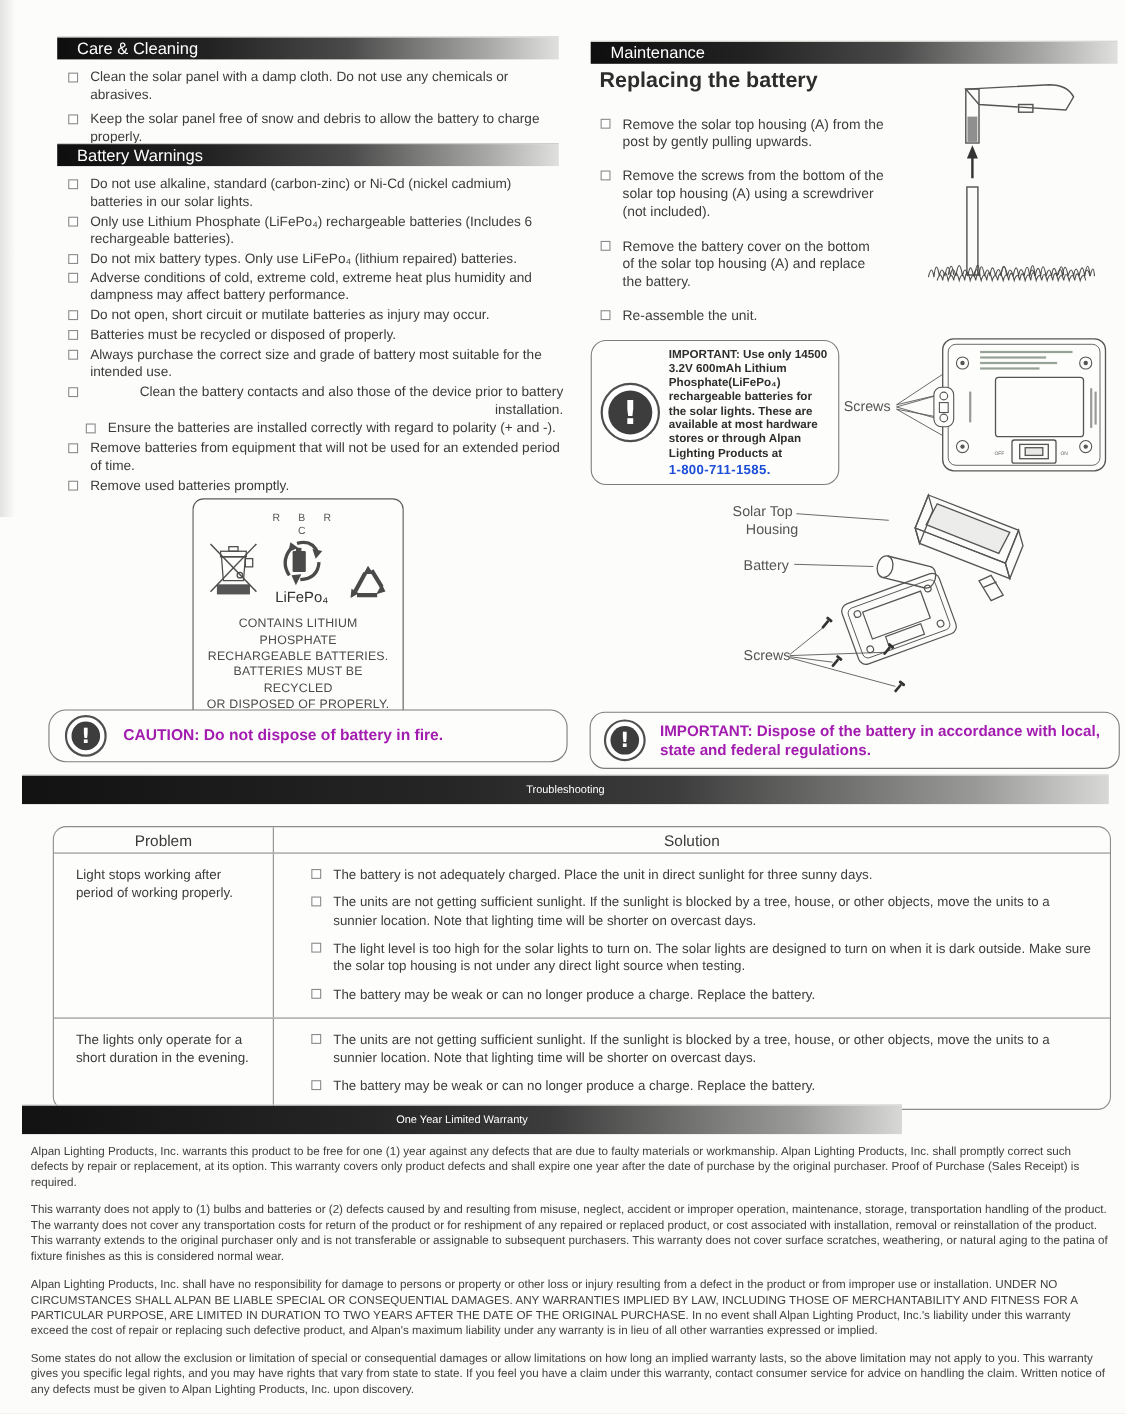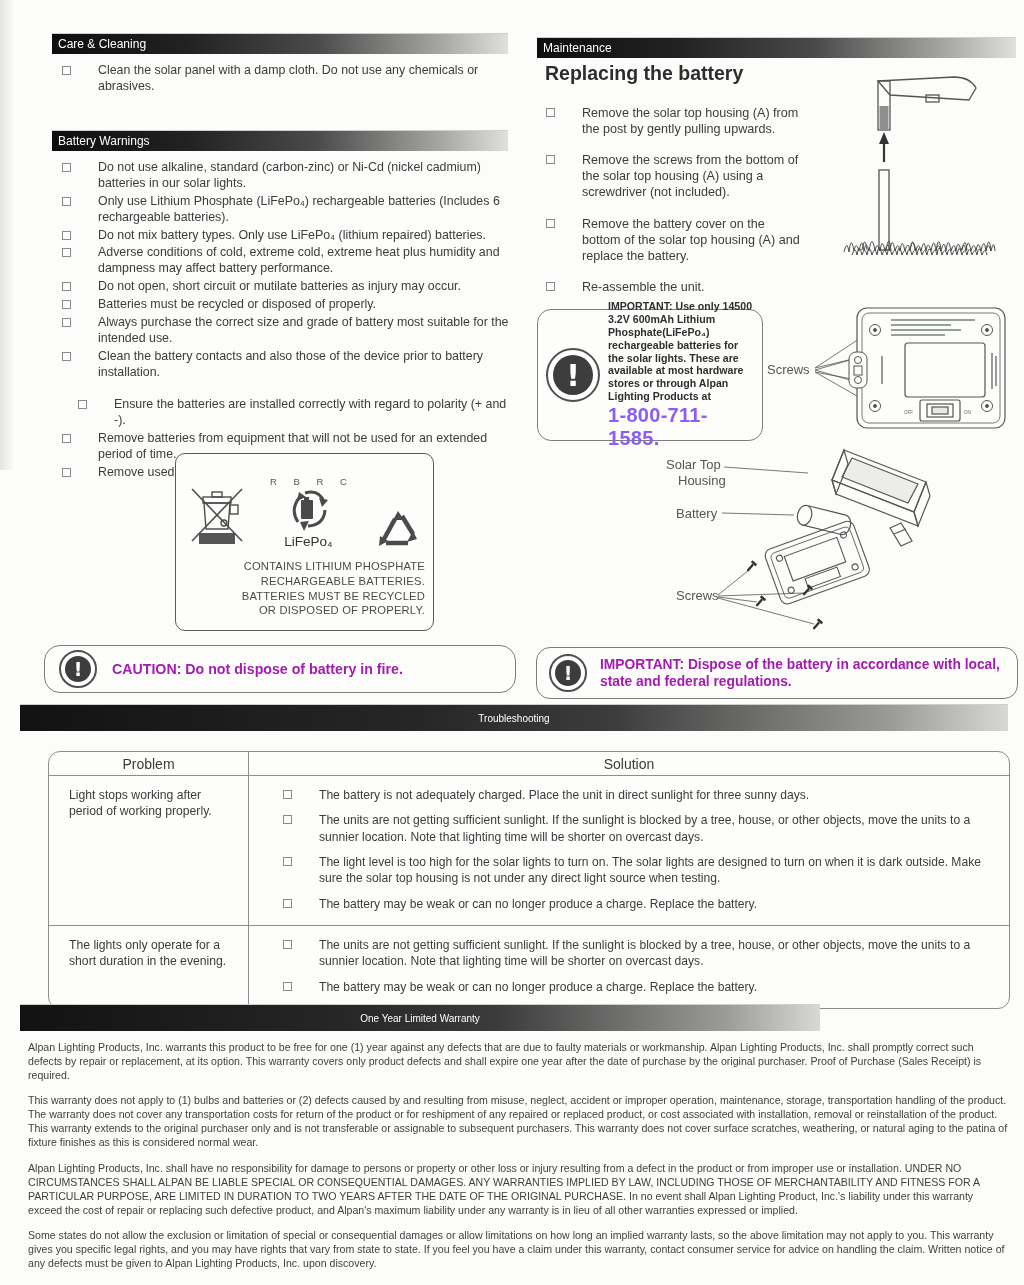--- a/index.html
+++ b/index.html
@@ -4,37 +4,37 @@
 <style>
   html,body{margin:0;padding:0;background:#e9e9e7;}
   body{width:1024px;height:1285px;overflow:hidden;}
   .page{position:relative;width:1024px;height:1285px;background:#fcfcfa;
         font-family:"Liberation Sans","DejaVu Sans",sans-serif;color:#3c3c3c;overflow:hidden;}
   .scan-edge{position:absolute;left:0;top:0;width:14px;height:470px;
         background:linear-gradient(90deg,#d8d8d6,rgba(255,255,255,0));opacity:.7;}
 
   
   .bar{position:absolute;height:21px;box-sizing:border-box;color:#fff;
-       font-size:12px;line-height:21px;padding-left:6px;
+       font-size:15px;line-height:21px;padding-left:18px;
        background:linear-gradient(90deg,#0e0e0e 0%,#222 30%,#4a4a4a 58%,#a9a9a7 86%,#e0e0de 100%);
        border-top:1px solid #cfcfcd;}
   .bar.full{height:27px;line-height:27px;text-align:center;padding-left:0;font-size:10px;
        background:linear-gradient(90deg,#121212 0%,#262626 40%,#3c3c3c 60%,#9a9a98 88%,#d8d8d6 100%);}
 
   
   .bullets{position:absolute;}
-  .bullet{display:flex;margin-bottom:6px;gap:16px;}
+  .bullet{display:flex;margin-bottom:6px;}
   .bullet .cb{flex:0 0 auto;width:7px;height:7px;border:1px solid #8a8a8a;margin:3px 11px 0 0;background:#fff;}
   .bullet .bt{font-size:12.4px;line-height:1.28;color:#3c3c3c;}
   .steps .bullet{margin-bottom:15px;}
   .steps .bullet .bt{font-size:12.6px;}
 
   
-  .recycle-box{position:absolute;left:175px;top:453px;width:259px;box-sizing:border-box;
-      border:1.5px solid #5a5a5a;border-radius:10px;padding:22px 8px 12px;text-align:right;background:#fdfdfb;}
+  .recycle-box{position:absolute;left:175px;top:453px;width:192px;box-sizing:border-box;
+      border:1.5px solid #5a5a5a;border-radius:10px;padding:12px 8px 12px;text-align:center;background:#fdfdfb;}
   .ric-row{display:flex;justify-content:space-between;align-items:flex-end;padding:0 4px;}
   .rbrc-col{display:flex;flex-direction:column;align-items:center;}
   .rbrc-letters{font-size:9.5px;letter-spacing:7px;color:#555;margin-bottom:1px;padding-left:7px;}
   .chem{font-size:13.5px;color:#333;margin-top:2px;}
   .ric-lines{margin-top:10px;}
   .ric-lines div{font-size:11.2px;line-height:1.32;color:#4a4a4a;letter-spacing:.2px;}
 
   
   .warn-icon{flex:0 0 auto;border:2px solid #4f4f4f;border-radius:50%;background:#fff;
       display:flex;align-items:center;justify-content:center;}
@@ -49,21 +49,21 @@
 
   .caution-note{left:44px;top:645px;width:472px;height:48px;padding:0 10px 0 14px;}
   .caution-note .txt{font-size:14.2px;margin-left:15px;}
 
   .dispose-note{left:536px;top:647px;width:482px;height:52px;padding:0 8px 0 12px;border-radius:14px;}
   .dispose-note .txt{font-size:13.8px;margin-left:13px;line-height:1.25;}
 
   .use-note{left:537px;top:309px;width:226px;height:132px;border-radius:14px;padding:0 6px 0 8px;align-items:center;}
   .use-note .utxt{margin-left:8px;}
   .use-note .utxt .main{font-size:10.6px;font-weight:bold;line-height:1.22;color:#2e2e2e;}
-  .use-note .utxt .phone{font-size:20px;font-weight:bold;color:#8b5cf6;letter-spacing:.3px;margin-top:1px;}
+  .use-note .utxt .phone{font-size:12px;font-weight:bold;color:#1d4ed8;letter-spacing:.3px;margin-top:1px;}
 
   .maint-heading{position:absolute;left:545px;top:62px;font-size:19.5px;font-weight:bold;color:#2d2d2d;}
 
   
   .ts-table{position:absolute;left:48px;top:751px;width:962px;box-sizing:border-box;
       border:1px solid #8d8d8d;border-radius:12px;background:#fdfdfb;overflow:hidden;}
   .ts-head{display:grid;grid-template-columns:200px 1fr;border-bottom:1px solid #8d8d8d;}
   .ts-head div{text-align:center;font-size:14px;color:#3a3a3a;padding:4px 0 3px;}
   .ts-head div:first-child{border-right:1px solid #8d8d8d;}
   .ts-row{display:grid;grid-template-columns:200px 1fr;}
@@ -91,20 +91,24 @@
     <span>Care &amp; Cleaning</span>
   </div>
 
   <div class="bullets" style="left:62px;top:63px;width:448px;">
 
       <div class="bullet">
         <span class="cb"></span>
         <span class="bt">Clean the solar panel with a damp cloth. Do not use any chemicals or abrasives.</span>
       </div>
 
+      <div class="bullet">
+        <span class="cb"></span>
+        <span class="bt">Keep the solar panel free of snow and debris to allow the battery to charge properly.</span>
+      </div>
     </div>
 
   <div class="bar" style="left:52px;top:130px;width:456px;">
     <span>Battery Warnings</span>
   </div>
 
   <div class="bullets" style="left:62px;top:160px;width:450px;">
 
       <div class="bullet" style="margin-bottom:2px;">
         <span class="cb"></span>
@@ -134,21 +138,21 @@
       <div class="bullet" style="margin-bottom:2px;">
         <span class="cb"></span>
         <span class="bt">Batteries must be recycled or disposed of properly.</span>
       </div>
 
       <div class="bullet" style="margin-bottom:2px;">
         <span class="cb"></span>
         <span class="bt">Always purchase the correct size and grade of battery most suitable for the intended use.</span>
       </div>
 
-      <div class="bullet" style="margin-bottom:17px;">
+      <div class="bullet" style="margin-bottom:2px;text-align:right;">
         <span class="cb"></span>
         <span class="bt">Clean the battery contacts and also those of the device prior to battery installation.</span>
       </div>
 
       <div class="bullet" style="margin-bottom:2px;margin-left:16px;">
         <span class="cb"></span>
         <span class="bt">Ensure the batteries are installed correctly with regard to polarity (+ and -).</span>
       </div>
 
       <div class="bullet" style="margin-bottom:2px;">

